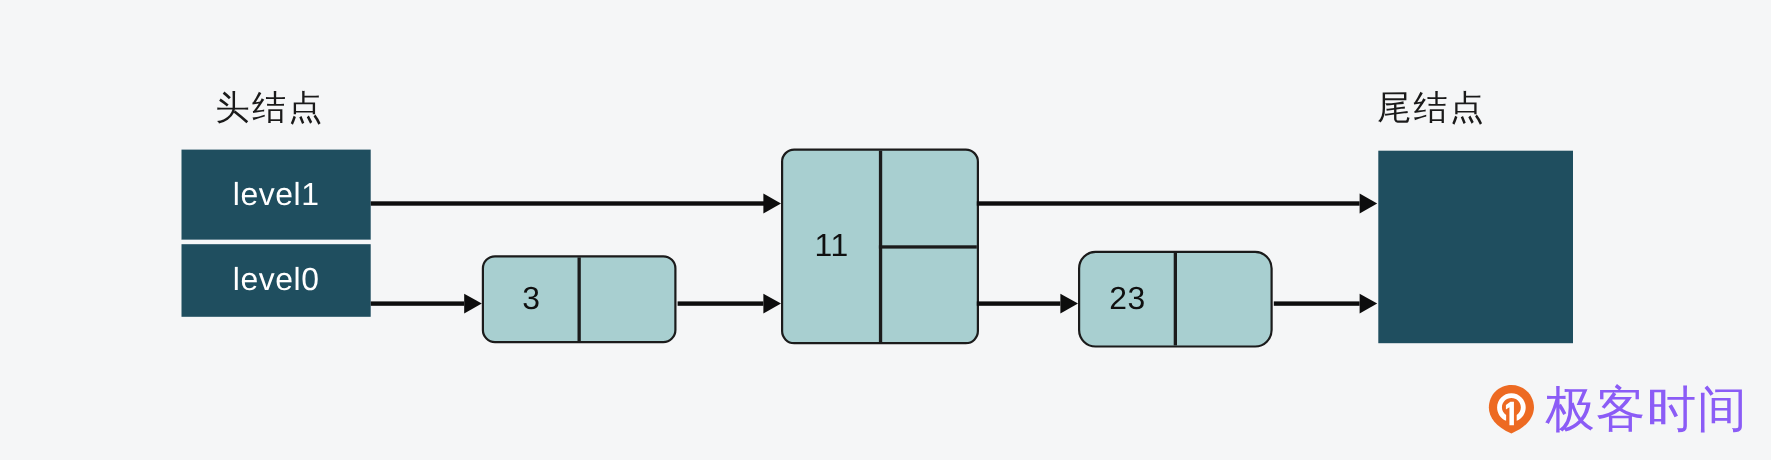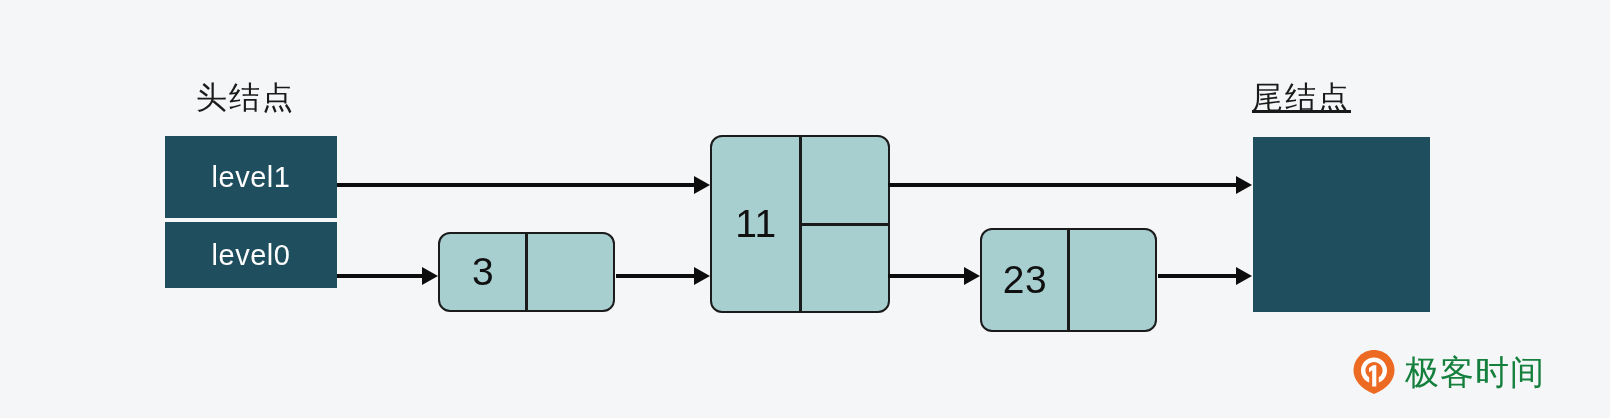--- a/index.html
+++ b/index.html
@@ -56,21 +56,21 @@
     position:absolute;
     height:2.5px;
     background:#1b1b1b;
   }
   .node-value {
     position:absolute;
     display:flex;
     align-items:center;
     justify-content:center;
     color:#101010;
-    font-size:39px;
+    font-size:29px;
     letter-spacing:0.5px;
   }
 
   
   .arrow-line {
     position:absolute;
     height:4px;
     background:#0d0d0d;
   }
   .arrow-head {
@@ -83,36 +83,36 @@
 
   
   #watermark {
     position:absolute;
     display:flex;
     align-items:center;
     gap:9px;
   }
   .wm-mark { width:44px; height:46px; display:block; }
   .wm-text {
-    font-size:34px;
-    color:#15803d;
+    font-size:45px;
+    color:#8b5cf6;
     letter-spacing:1px;
     line-height:1;
     white-space:nowrap;
-    font-family:Liberation Sans, sans-serif;
+    font-family:Liberation Serif, serif;
   }
 </style>
 </head>
 <body>
 
 <div id="canvas">
 
   <div class="abs caption" style="left:196px; top:82px;text-align:center;">头结点</div>
 
-  <div class="abs caption" style="left:1252px; top:82px;text-decoration:underline;">尾结点</div>
+  <div class="abs caption" style="left:1252px; top:82px;">尾结点</div>
 
   <div class="abs" style="left:165px; top:136px; width:172px; height:168px;">
     <div class="terminal-cell abs" style="left:0; top:0; width:172px; height:82px;">
       <span>level1</span>
     </div>
     <div class="terminal-gap abs" style="left:0; top:82px; width:172px; height:4px;"></div>
     <div class="terminal-cell abs" style="left:0; top:86px; width:172px; height:66px;">
       <span>level0</span>
     </div>
   </div>
@@ -123,21 +123,21 @@
     <div class="node-div-v" style="left:85px; top:0; height:100%;"></div>
     <div class="node-value" style="left:0; top:0; width:86px; height:100%;">3</div>
   </div>
 
   <div class="abs node" style="left:710px; top:135px; width:180px; height:178px;">
     <div class="node-div-v" style="left:87px; top:0; height:100%;"></div>
     <div class="node-div-h" style="left:87px; top:86px; right:0;"></div>
     <div class="node-value" style="left:0; top:0; width:88px; height:100%;">11</div>
   </div>
 
-  <div class="abs node" style="left:980px; top:228px; width:177px; height:104px;">
+  <div class="abs node" style="left:980px; top:228px; width:177px; height:88px;border-radius:16px;">
     <div class="node-div-v" style="left:85px; top:0; height:100%;"></div>
     <div class="node-value" style="left:0; top:0; width:86px; height:100%;">23</div>
   </div>
 
   <div class="arrow-line" style="left:337px; top:183px; width:358px;"></div>
   <div class="arrow-head" style="left:694px; top:176px;"></div>
 
   <div class="arrow-line" style="left:888px; top:183px; width:348px;"></div>
   <div class="arrow-head" style="left:1236px; top:176px;"></div>
 

